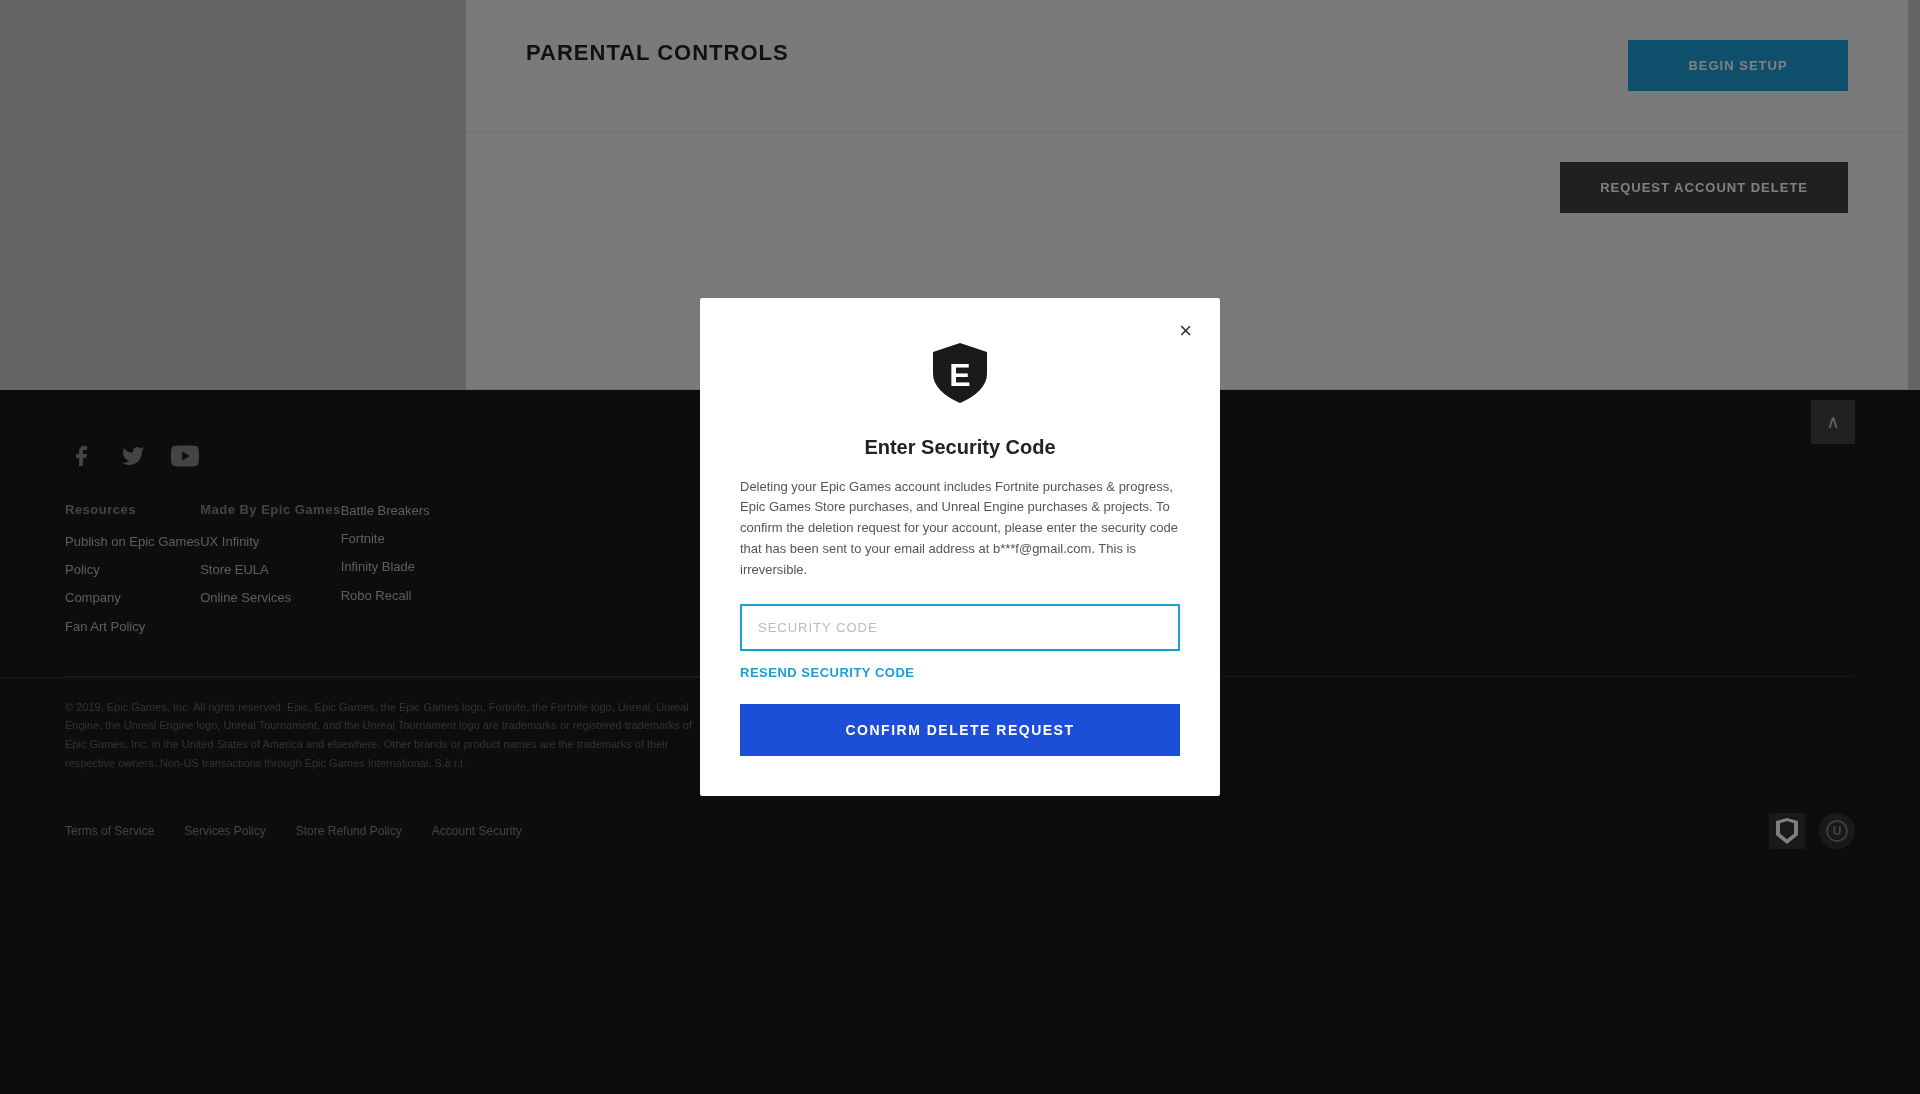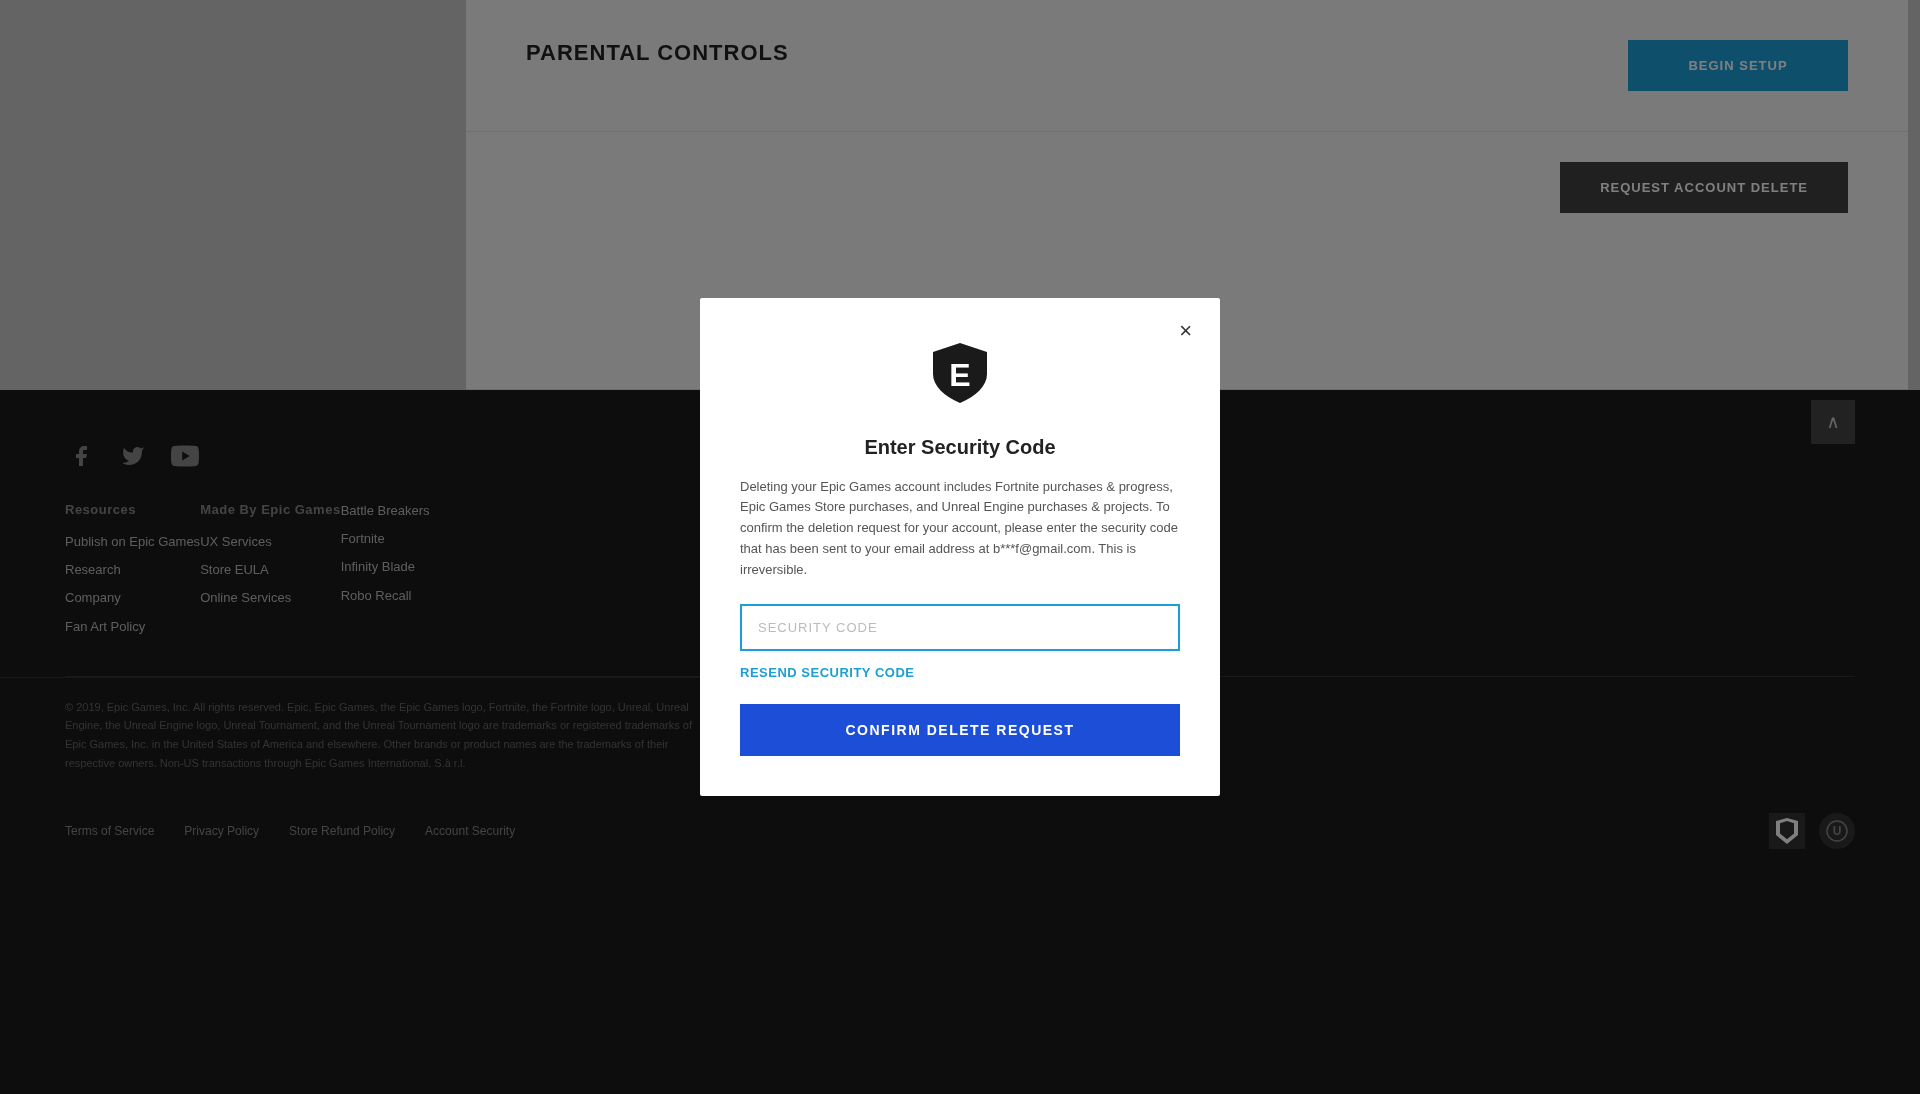--- a/index.html
+++ b/index.html
@@ -345,45 +345,45 @@
       <svg width="28" height="22" viewBox="0 0 28 22" fill="#888">
         <path d="M27.5 3.4C27.2 2.2 26.3 1.3 25.1 1 22.9 0.4 14 0.4 14 0.4s-8.9 0-11.1 0.6C1.7 1.3 0.8 2.2 0.5 3.4 0 5.6 0 11 0 11s0 5.4 0.5 7.6c0.3 1.2 1.2 2.1 2.4 2.4C5.1 21.6 14 21.6 14 21.6s8.9 0 11.1-0.6c1.2-0.3 2.1-1.2 2.4-2.4C28 16.4 28 11 28 11s0-5.4-0.5-7.6zM11.2 15.6V6.4l7.4 4.6-7.4 4.6z"></path>
       </svg>
     </div>
   </div>
 
   <div class="footer-links">
     <div class="footer-col">
       <h4>Resources</h4>
       <a href="#">Publish on Epic Games</a>
-      <a href="#">Research</a>
+      <a href="#">Policy</a>
       <a href="#">Company</a>
       <a href="#">Fan Art Policy</a>
     </div>
     <div class="footer-col">
       <h4>Made By Epic Games</h4>
-      <a href="#">UX Services</a>
+      <a href="#">UX Infinity</a>
       <a href="#">Store EULA</a>
       <a href="#">Online Services</a>
     </div>
     <div class="footer-col">
       <a href="#">Battle Breakers</a>
       <a href="#">Fortnite</a>
       <a href="#">Infinity Blade</a>
       <a href="#">Robo Recall</a>
     </div>
   </div>
 
   <div style="border-top: 1px solid #333; margin: 0 65px;"></div>
   <p class="footer-copyright" style="margin: 0; padding: 20px 65px;">© 2019, Epic Games, Inc. All rights reserved. Epic, Epic Games, the Epic Games logo, Fortnite, the Fortnite logo, Unreal, Unreal Engine, the Unreal Engine logo, Unreal Tournament, and the Unreal Tournament logo are trademarks or registered trademarks of Epic Games, Inc. in the United States of America and elsewhere. Other brands or product names are the trademarks of their respective owners. Non-US transactions through Epic Games International, S.à r.l.</p>
 
   <div class="footer-bottom">
     <div class="footer-bottom-links">
       <a href="#">Terms of Service</a>
-      <a href="#">Privacy Policy</a>
+      <a href="#">Services Policy</a>
       <a href="#">Store Refund Policy</a>
       <a href="#">Account Security</a>
     </div>
     <div class="footer-logos">
 
       <div class="epic-logo-small">
         <svg width="22" height="26" viewBox="0 0 22 26" fill="white">
           <path d="M11 0L0 3v14l11 9 11-9V3L11 0zm7 15.5l-7 5.7-7-5.7V5.3l7-2.3 7 2.3v10.2z"></path>
         </svg>
       </div>

